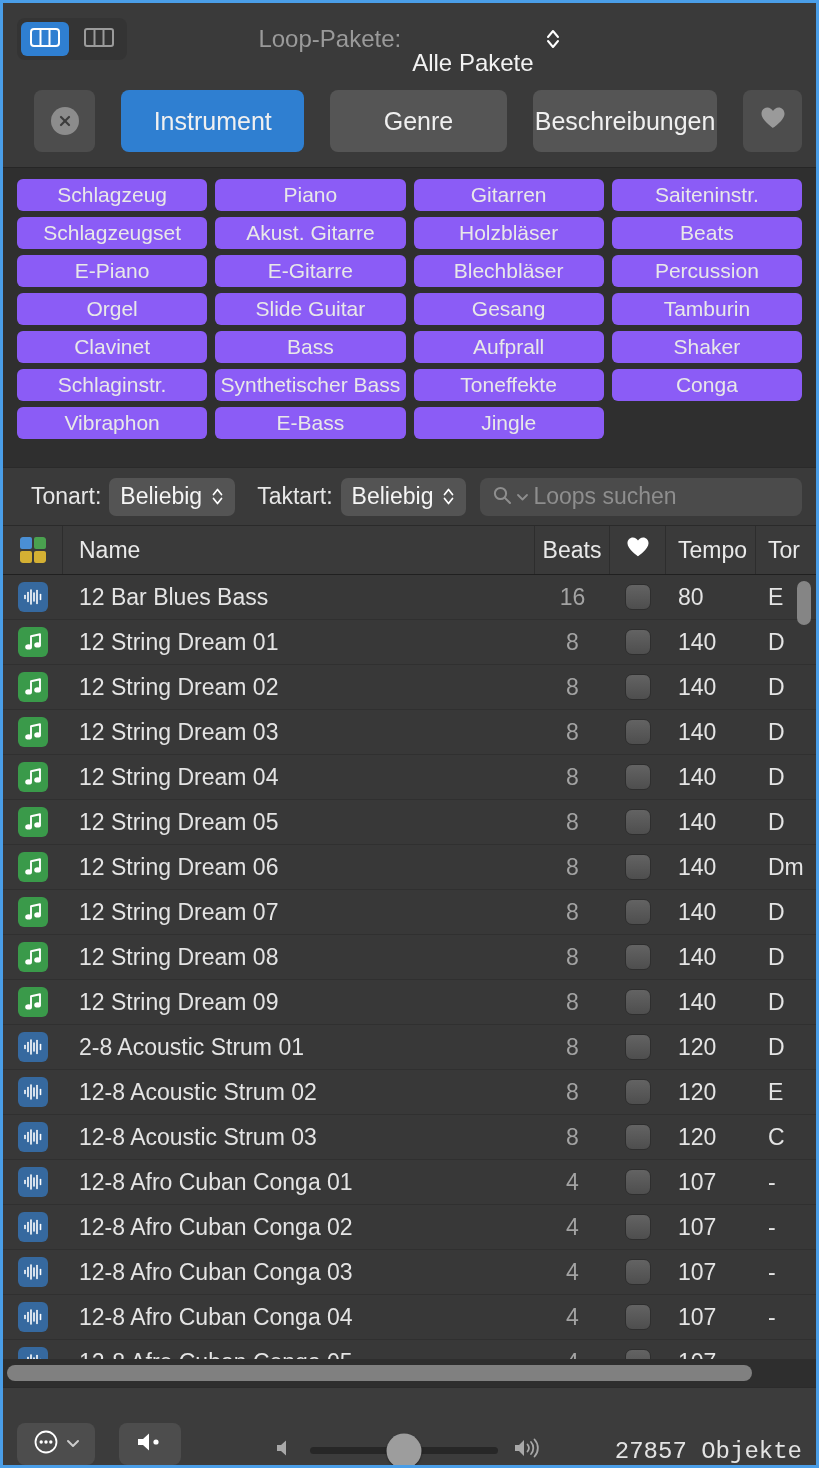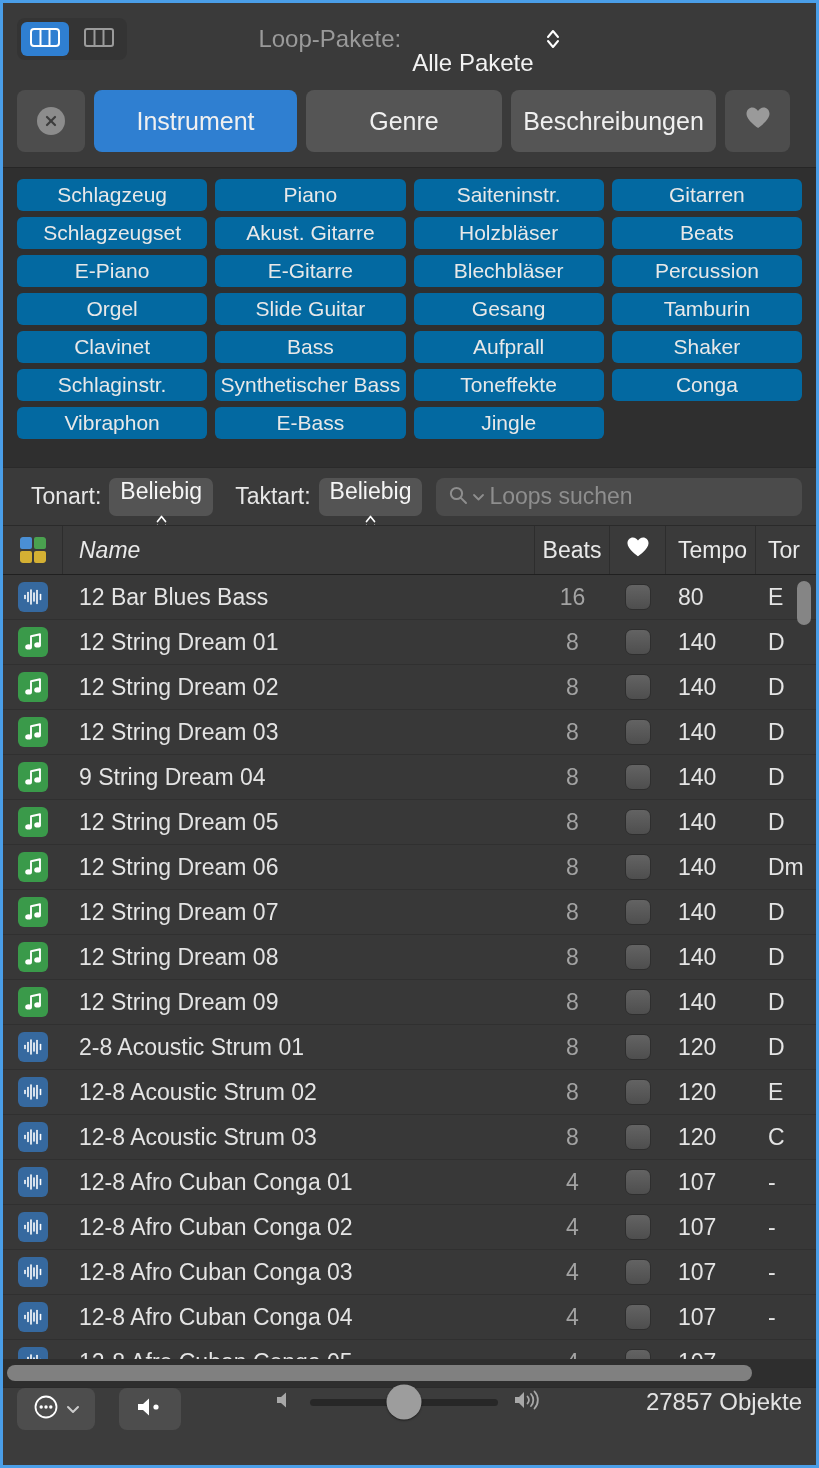--- a/index.html
+++ b/index.html
@@ -48,21 +48,21 @@
   
   .tabsrow{
     height:92px;flex:0 0 92px;
     display:flex;align-items:center;gap:9px;
     padding:0 14px;background:#3a3a3a;
   }
   .tab{
     height:62px;border-radius:8px;background:#555555;
     color:#f0f0f0;font-size:25px;
     display:flex;align-items:center;justify-content:center;
-    cursor:pointer;user-select:none;
+    cursor:pointer;user-select:none;margin-left:17px;
   }
   .tab.selected{background:#2f7fd1;}
   .tab-x{width:68px;background:#4d4d4d;}
   .tab-instrument{width:203px;}
   .tab-genre{width:196px;}
   .tab-besch{width:205px;}
   .tab-heart{width:65px;background:#4d4d4d;}
   .circle-x{
     width:28px;height:28px;border-radius:50%;background:#8c8c8c;
     display:flex;align-items:center;justify-content:center;
@@ -74,40 +74,40 @@
     background:#2f2f2f;
     border-top:1px solid #262626;
     padding:11px 14px 12px 14px;
   }
   .grid{
     display:grid;
     grid-template-columns:repeat(4,1fr);
     gap:6px 8px;
   }
   .cat{
-    height:32px;border-radius:6px;background:#0369a1;
+    height:32px;border-radius:6px;background:#8b5cf6;
     color:#e8e8e8;font-size:21px;
     display:flex;align-items:center;justify-content:center;
     cursor:pointer;user-select:none;
     white-space:nowrap;overflow:hidden;
   }
 
   
   .keybar{
     flex:0 0 58px;
     background:#3a3a3a;
     display:flex;align-items:center;gap:8px;
     padding:0 14px;
     border-top:1px solid #2a2a2a;
   }
   .kb-label{color:#e6e6e6;font-size:23px;white-space:nowrap;margin-left:14px;}
   .kb-select{
     height:38px;border-radius:7px;background:#545454;
     display:flex;align-items:center;gap:9px;
-    padding:0 11px;cursor:pointer;flex-direction:column;
+    padding:0 11px;cursor:pointer;
   }
   .kb-select span{color:#f5f5f5;font-size:23px;}
   .searchfield{
     flex:1;height:38px;border-radius:8px;background:#4b4b4b;
     display:flex;align-items:center;gap:4px;padding:0 12px;
     cursor:text;margin-left:6px;
   }
   .search-ph{color:#8e8e8e;font-size:23px;}
 
   
@@ -118,21 +118,21 @@
     border-top:1px solid #2a2a2a;
     border-bottom:1px solid #202020;
   }
   .th{
     display:flex;align-items:center;
     color:#e9e9e9;font-size:23px;
     border-right:1px solid #2d2d2d;
     cursor:pointer;
   }
   .th-icon{width:60px;justify-content:center;}
-  .th-name{flex:1;padding-left:16px;font-style:italic;}
+  .th-name{flex:1;padding-left:16px;}
   .th-beats{width:75px;justify-content:center;}
   .th-fav{width:56px;justify-content:center;}
   .th-tempo{width:90px;padding-left:12px;}
   .th-key{width:60px;padding-left:12px;border-right:none;}
 
   .gridicon{
     width:26px;height:26px;border-radius:3px;overflow:hidden;
     display:grid;grid-template-columns:1fr 1fr;grid-template-rows:1fr 1fr;gap:2px;
   }
   .gi{border-radius:2px;}
@@ -183,23 +183,23 @@
     display:flex;align-items:center;padding:0 4px;
   }
   .hthumb{
     height:16px;border-radius:8px;background:#808080;
     width:745px;cursor:pointer;
   }
 
   
   .bottombar{
     flex:0 0 78px;background:#3c3c3c;
-    display:flex;align-items:flex-start;padding:0 14px;
+    display:flex;align-items:flex-end;padding:0 14px;
     border-top:1px solid #2b2b2b;
-    gap:24px;position:relative;
+    gap:24px;position:relative;font-family:Liberation Mono, monospace;
   }
   .bb-btn{
     height:42px;border-radius:8px;background:#4d4d4d;
     display:flex;align-items:center;justify-content:center;gap:7px;
     cursor:pointer;
   }
   .bb-menu{width:78px;}
   .bb-speaker{width:62px;}
   .volwrap{
     position:absolute;left:0;right:0;
@@ -288,24 +288,24 @@
 
   <div class="gridwrap">
     <div class="grid">
       <div class="cat">
           <span>Schlagzeug</span>
         </div>
       <div class="cat">
           <span>Piano</span>
         </div>
       <div class="cat">
+          <span>Gitarren</span>
+        </div>
+      <div class="cat">
           <span>Saiteninstr.</span>
-        </div>
-      <div class="cat">
-          <span>Gitarren</span>
         </div>
       <div class="cat">
           <span>Schlagzeugset</span>
         </div>
       <div class="cat">
           <span>Akust. Gitarre</span>
         </div>
       <div class="cat">
           <span>Holzbläser</span>
         </div>
@@ -521,21 +521,21 @@
         <div class="row">
           <div class="c-icon">
             <span class="loopicon midi">
               <svg width="19" height="20" viewBox="0 0 19 20">
                 <path d="M7 14.5 V4.2 L16 2.2 V12.4" fill="none" stroke="#ffffff" stroke-width="1.9" stroke-linejoin="round"></path>
                 <ellipse cx="4.6" cy="14.9" rx="3.4" ry="2.7" fill="#ffffff"></ellipse>
                 <ellipse cx="13.6" cy="12.9" rx="3.4" ry="2.7" fill="#ffffff"></ellipse>
               </svg>
             </span>
           </div>
-          <div class="c-name">9 String Dream 04</div>
+          <div class="c-name">12 String Dream 04</div>
           <div class="c-beats">8</div>
           <div class="c-fav">
             <span class="favbox"></span>
           </div>
           <div class="c-tempo">140</div>
           <div class="c-key">D</div>
         </div>
         <div class="row">
           <div class="c-icon">
             <span class="loopicon midi">

